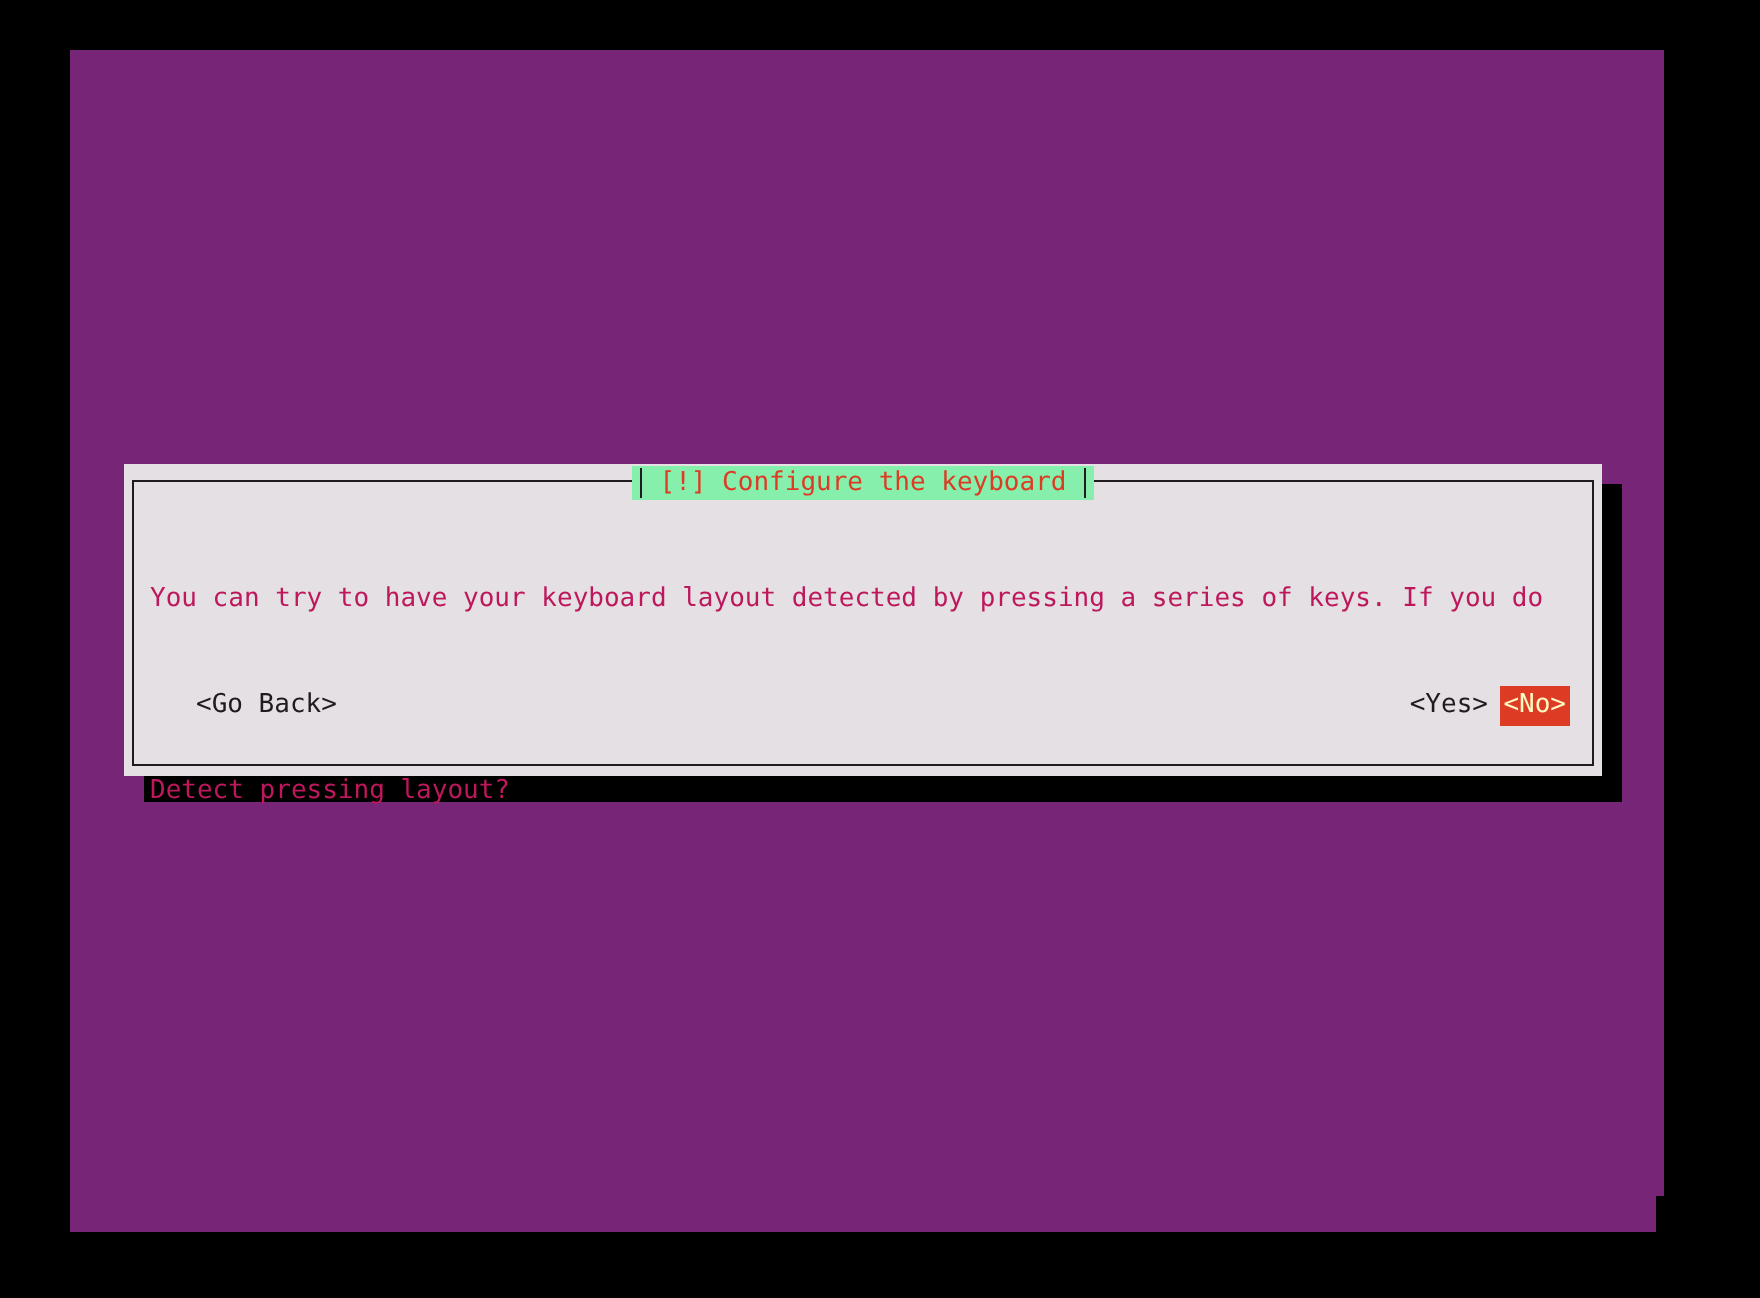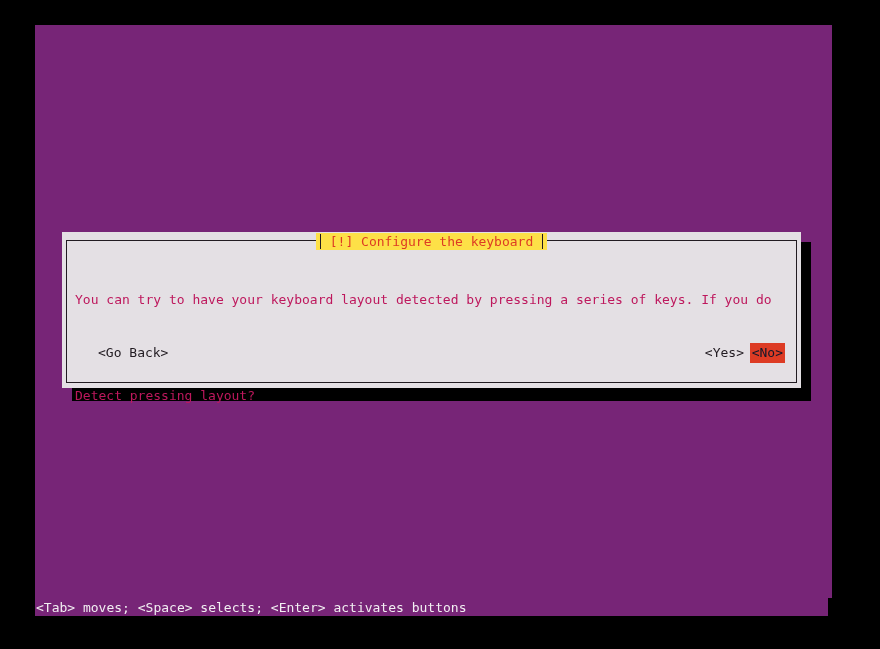--- a/index.html
+++ b/index.html
@@ -79,21 +79,21 @@
     top: 0;
     width: 100%;
     height: 18px;
     display: flex;
     align-items: center;
     justify-content: center;
     pointer-events: none;
   }
   #title-clear {
     position: relative;
-    background: #fde047;
+    background: #86efac;
     padding: 0 4px;
     display: flex;
     align-items: center;
     height: 17px;
     line-height: 17px;
   }
   .title-tick {
     width: 1px;
     height: 15px;
     background: #211b21;
@@ -142,21 +142,21 @@
     font-family: inherit;
     font-size: 13px;
     line-height: 16px;
     cursor: pointer;
   }
   #btn-goback { left: 22px; top: 0; text-align: right; }
   #btn-yes    { right: 40px; top: 0; }
   #btn-no     {
     right: 0px; top: -2px;
     background: #dd3b24;
-    color: #0f172a;
+    color: #fef9c3;
     padding: 2px 2px 2px 2px;
   }
 
   
   #statusbar {
     position: absolute;
     left: 35px;
     top: 600px;
     height: 16px;
     color: #f2eff2;
@@ -195,15 +195,14 @@
     </div>
 
     <div id="button-row">
       <button class="btn" id="btn-goback">&lt;Go Back&gt;</button>
       <button class="btn" id="btn-yes">&lt;Yes&gt;</button>
       <button class="btn" id="btn-no">&lt;No&gt;</button>
     </div>
 
   </div>
 
-  <div id="statusbar">&lt;Tab&gt; moves; &lt;Space&gt; selects; &lt;Enter&gt; activates buttons</div>
 
 </div>
 
 </body></html>

